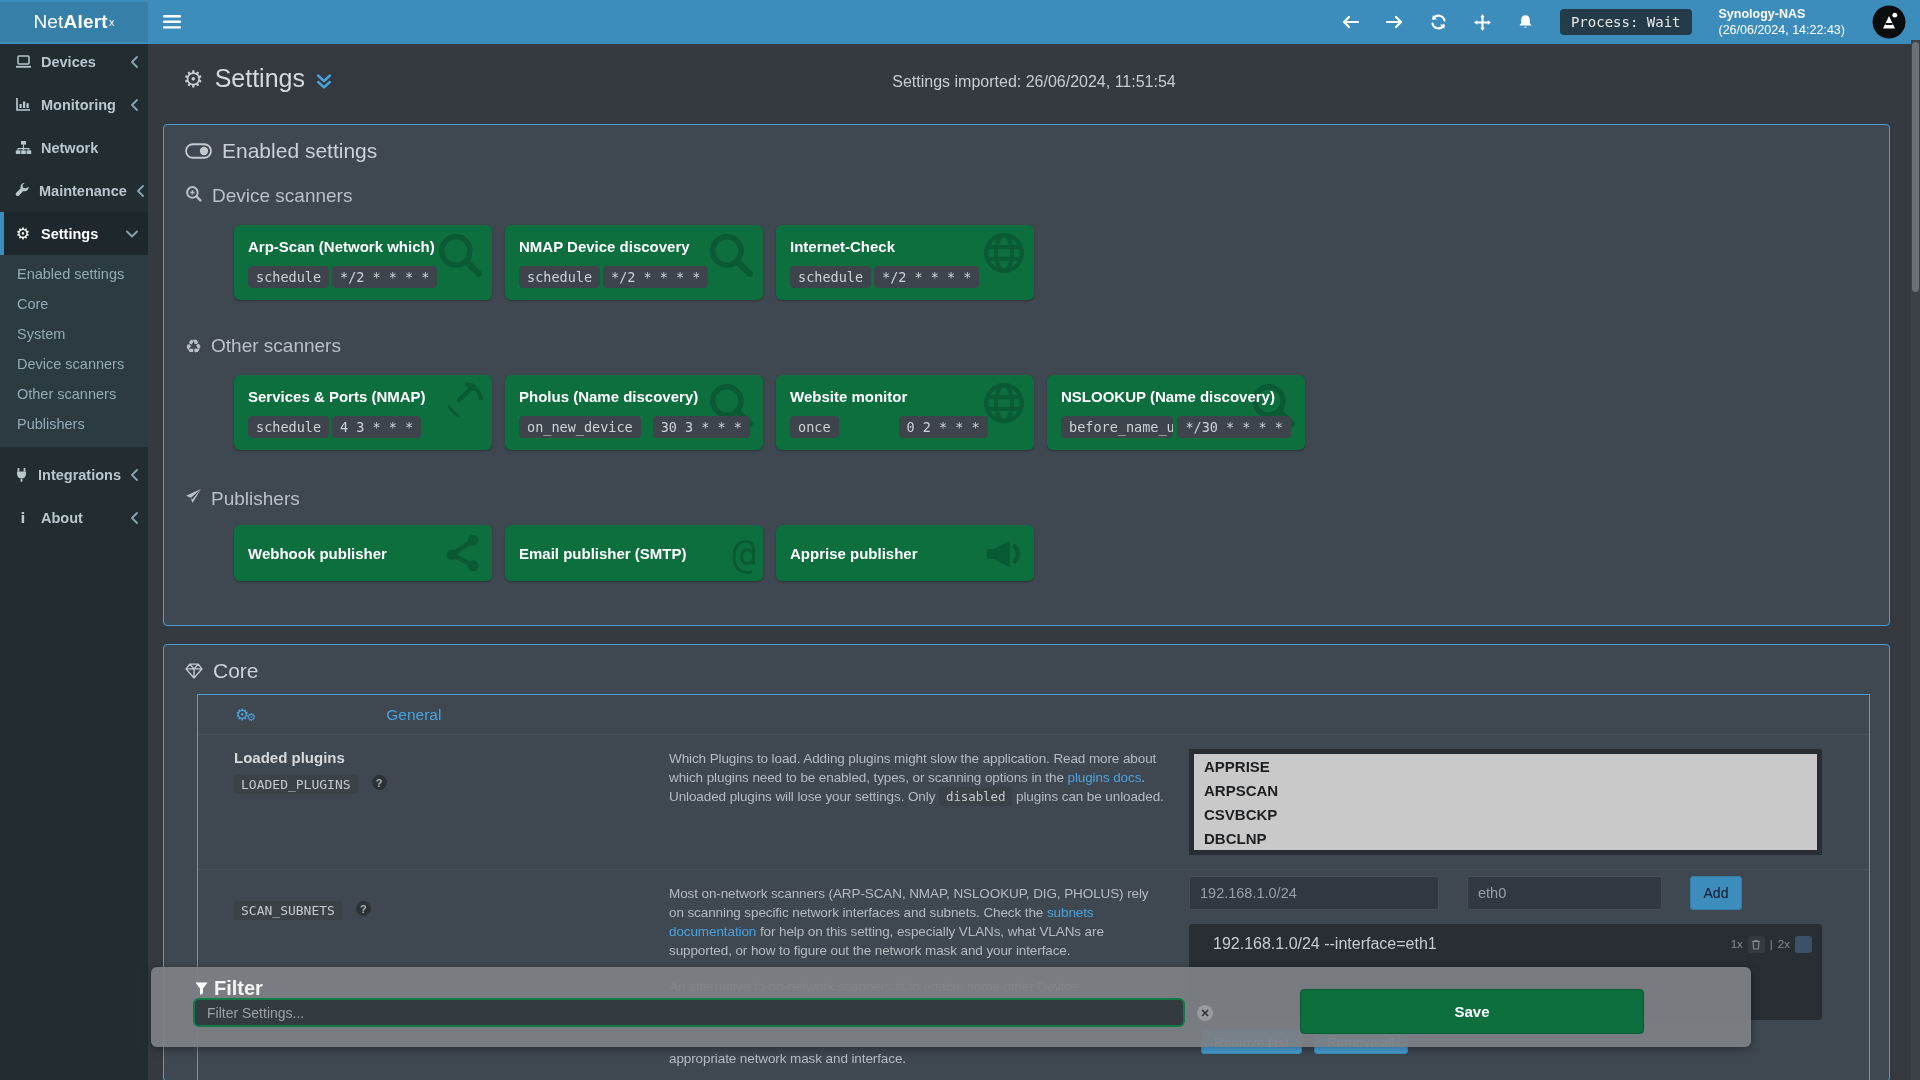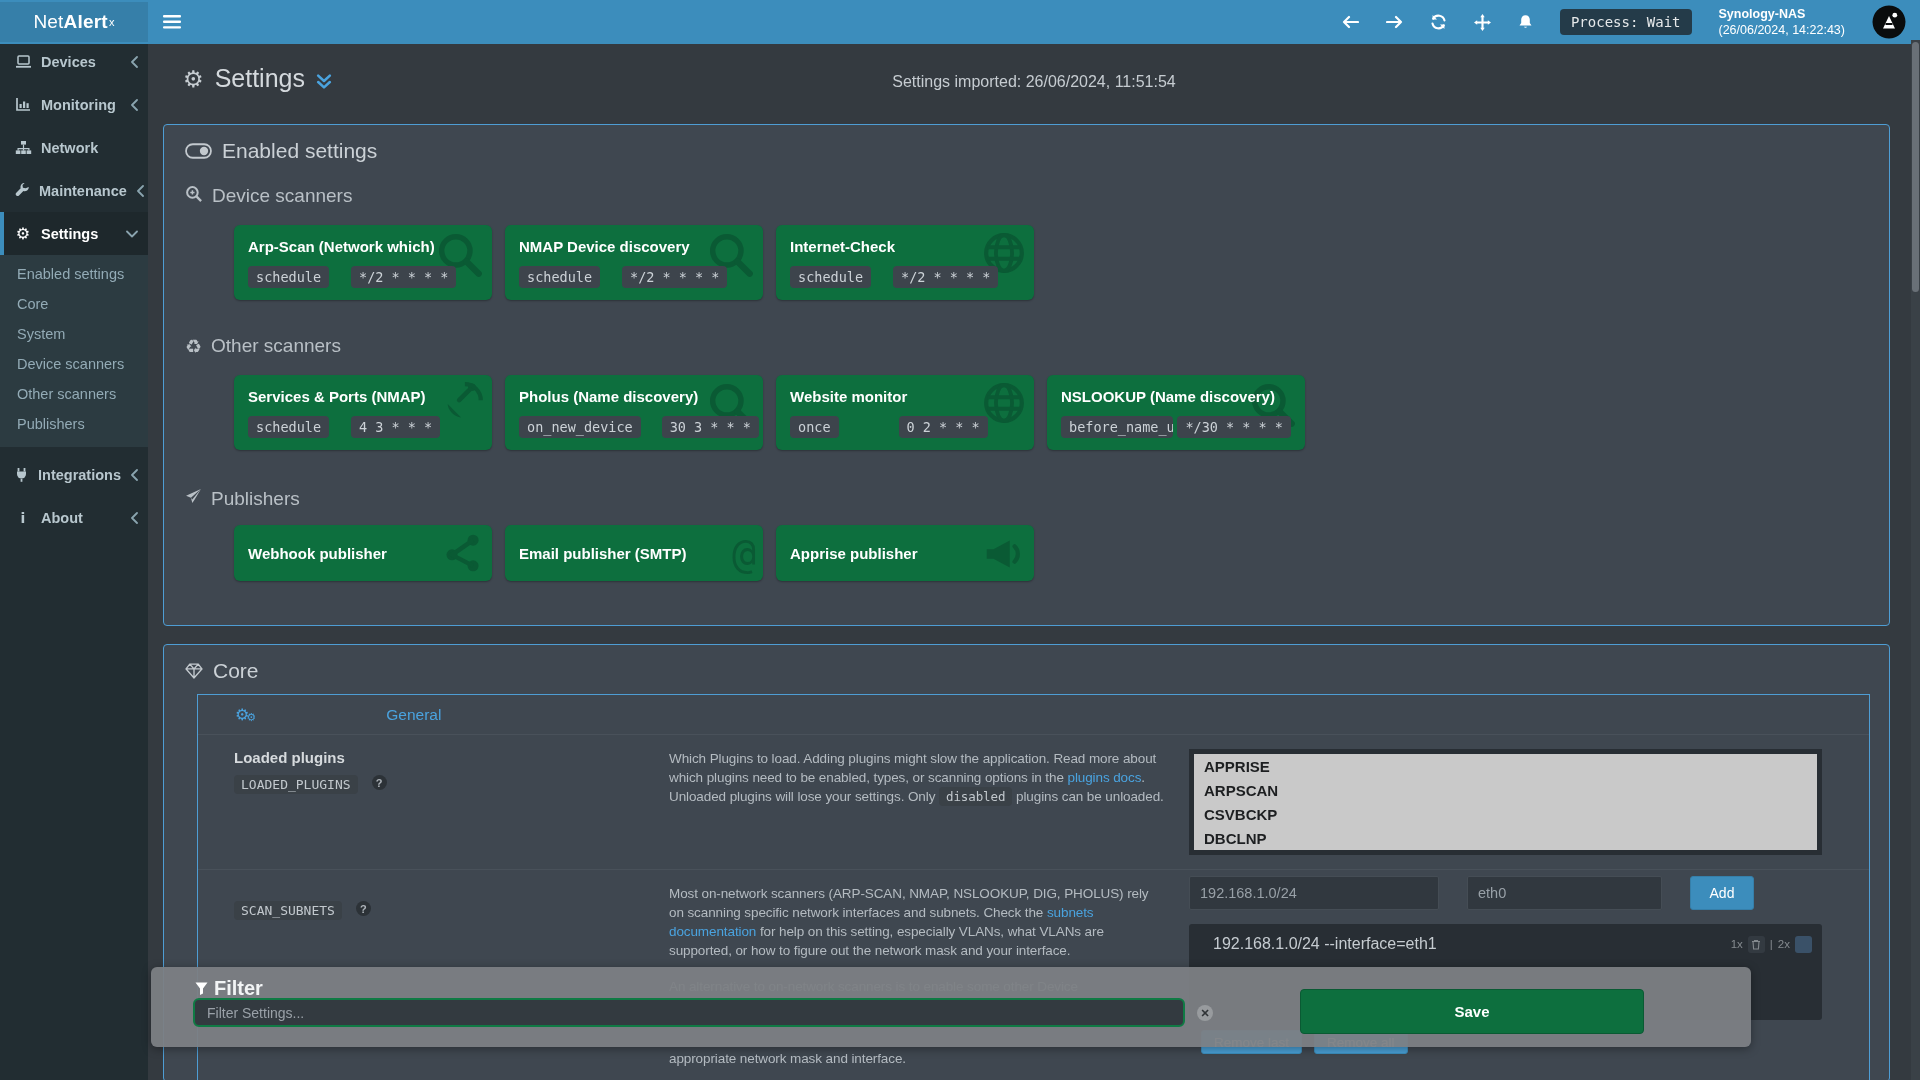--- a/index.html
+++ b/index.html
@@ -52,21 +52,21 @@
   .section-head { display:flex; align-items:center; gap:9px; margin-left:21px; font-size:19px;
                   color:#b9c0c6; height:24px; }
   .mt-a { margin-top:20px; } .mt-b { margin-top:34px; } .mt-c { margin-top:37px; }
   .cards { display:flex; gap:13px; margin:17px 0 0 70px; }
   .cards.pubrow { margin-top:14px; }
   .card { width:258px; height:75px; background:#0d6f3e; border-radius:6px; position:relative;
           padding:13px 14px; color:#fff; overflow:hidden; cursor:pointer;
           box-shadow:0 1px 2px rgba(0,0,0,.3); }
   .card.pub { height:56px; display:flex; align-items:center; padding:0 14px; }
   .card-title { font-size:15px; font-weight:bold; position:relative; z-index:2; white-space:nowrap; }
-  .sched { display:flex; gap:22px; margin-top:11px; position:relative; z-index:2; }
+  .sched { display:flex; gap:3px; margin-top:11px; position:relative; z-index:2; }
   .badge { font-family:"DejaVu Sans Mono", monospace; font-size:13.5px; background:#3d444c;
            color:#ccd2d7; border-radius:4px; padding:3px 8px; white-space:nowrap; }
   .badge.clip { max-width:118px; overflow:hidden; }
   .watermark { position:absolute; right:7px; top:5px; color:#0a5a34; z-index:1; display:flex; }
   .card.pub .watermark { top:6px; }
   .wm-text { font-family:"DejaVu Sans Mono", monospace; font-size:34px; font-weight:bold; color:#0a5a34; }
 
   
   .core-panel { margin-top:18px; padding-top:12px; height:438px; overflow:hidden; }
   .general-box { margin:10px 19px 0 33px; border:1px solid #4e9dd4; background:#3f4750; }
@@ -90,22 +90,22 @@
   .r2 .col1 { padding-top:16px; }
   .lp-wrap { width:633px; background:#282e34; padding:5px; }
   .listbox { background:#c9c9c9; }
   .opt { font-size:15px; font-weight:bold; color:#1d1f21; padding:2px 10px; height:24px;
          display:flex; align-items:center; cursor:pointer; }
   .inputs-line { display:flex; }
   .inp { background:#31383f; border:1px solid #454d55; color:#98a0a7; font-size:14.5px;
          padding:0 10px; border-radius:2px; height:34px; outline:none; }
   .inp.subnet { width:250px; }
   .inp.iface { width:195px; margin-left:28px; }
-  .btn-add { margin-left:28px; width:64px; height:34px; background:#3c8dbc; border:1px solid #367fa9;
-             color:#ffffff; font-size:14px; border-radius:3px; cursor:pointer; }
+  .btn-add { margin-left:28px; width:52px; height:34px; background:#3c8dbc; border:1px solid #367fa9;
+             color:#0f172a; font-size:14px; border-radius:3px; cursor:pointer; }
   .subnet-list { margin-top:14px; width:633px; height:96px; background:#282e34; border-radius:3px;
                  padding:11px 10px; }
   .entry-row { display:flex; align-items:center; }
   .entry-text { margin-left:14px; font-size:16px; color:#c6ccd1; }
   .entry-ctl { margin-left:auto; display:flex; align-items:center; gap:5px; opacity:.55;
                color:#cfd4d8; font-size:11.5px; }
   .mini-box { width:17px; height:17px; border-radius:3px; background:#3d444c; display:flex;
               align-items:center; justify-content:center; color:#cfd4d8; cursor:pointer; }
   .mini-box.blue { background:#4a6f94; }
   .remove-row { margin-top:10px; margin-left:12px; display:flex; gap:12px; }
@@ -396,21 +396,21 @@
             <svg xmlns="http://www.w3.org/2000/svg" width="46" height="46" viewBox="0 0 24 24">
               <path d="M4.5 12.5a8 8 0 0 0 7 7l-7-7z" fill="currentColor"></path>
               <path d="M10.5 10.5l5.5-5.5" stroke="currentColor" stroke-width="2.4" stroke-linecap="round"></path>
               <circle cx="17.2" cy="3.8" r="2" fill="currentColor"></circle>
               <path d="M13.5 2.2a8.3 8.3 0 0 1 8.3 8.3" fill="none" stroke="currentColor" stroke-width="2.2"></path>
             </svg>
           </span>
       </div>
       <div class="card">
         <div class="card-title">Pholus (Name discovery)</div>
-        <div class="sched" style="gap:21px;">
+        <div class="sched" style="gap:12px;">
           <span class="badge">on_new_device</span>
           <span class="badge">30 3 * * *</span>
         </div>
         <span class="watermark">
             <svg xmlns="http://www.w3.org/2000/svg" width="50" height="50" viewBox="0 0 24 24">
               <circle cx="10" cy="10" r="6.8" fill="none" stroke="currentColor" stroke-width="2.6"></circle>
               <path d="M15.2 15.2 21 21" stroke="currentColor" stroke-width="3" stroke-linecap="round"></path>
             </svg>
           </span>
       </div>

